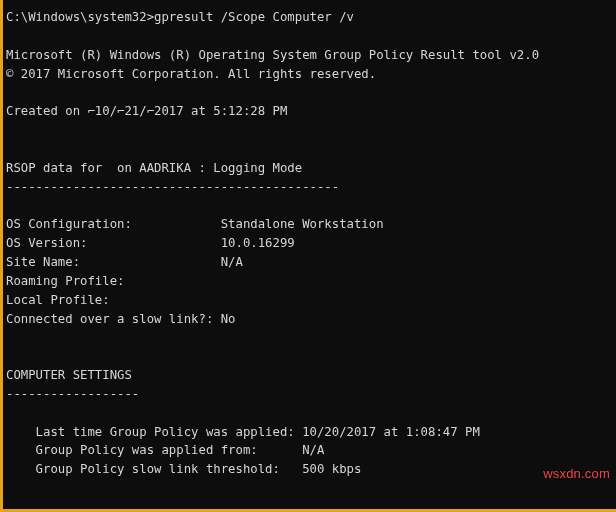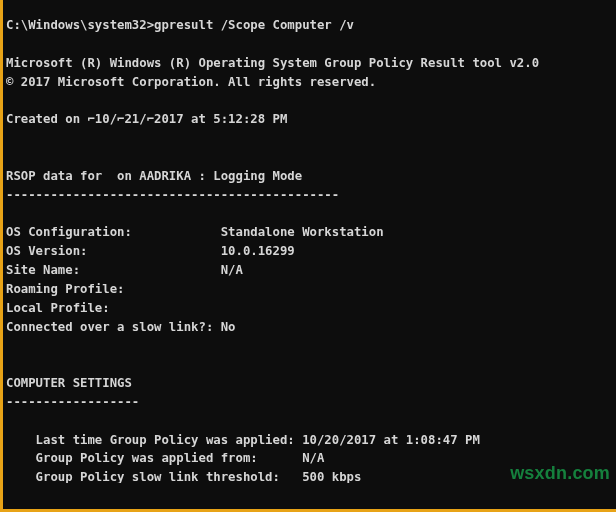--- a/index.html
+++ b/index.html
@@ -88,46 +88,45 @@
     line-height: 14px;
     color: #1a1a1a;
     white-space: nowrap;
   }
 
   
   #console {
     position: relative;
     height: 483px;
     background: #0d0d0d;
-    padding: 16px 0 0 3px;
+    padding: 8px 0 0 3px;
     box-sizing: border-box;
     overflow: hidden;
-    font-weight: bold;
   }
   #console-text {
     margin: 0;
     padding: 0;
     font-family: "DejaVu Sans Mono", "Liberation Mono", monospace;
     font-size: 12.3px;
     line-height: 18.85px;
     color: #d6d6d6;
     white-space: pre;
     letter-spacing: 0px;
   }
   #console-text .line { display: block; min-height: 18.85px; }
 
   
   #watermark {
     position: absolute;
     right: 6px;
     bottom: 2px;
     font-family: "Liberation Sans", sans-serif;
-    font-size: 18px;
+    font-size: 13px;
     line-height: 15px;
-    color: #15803d;
+    color: #ef4444;
     letter-spacing: 0.2px;
     pointer-events: none;
     user-select: none;
   }
 </style>
 </head>
 <body>
 
 <div id="window">
 

